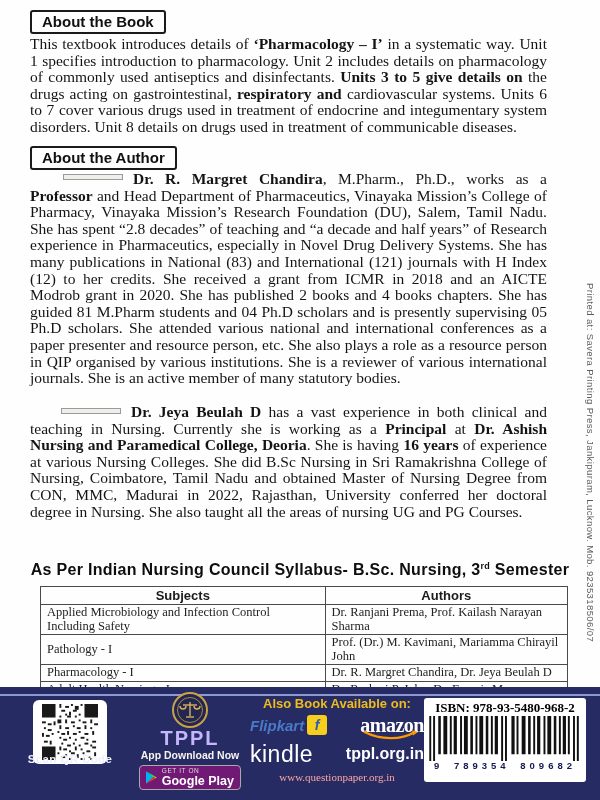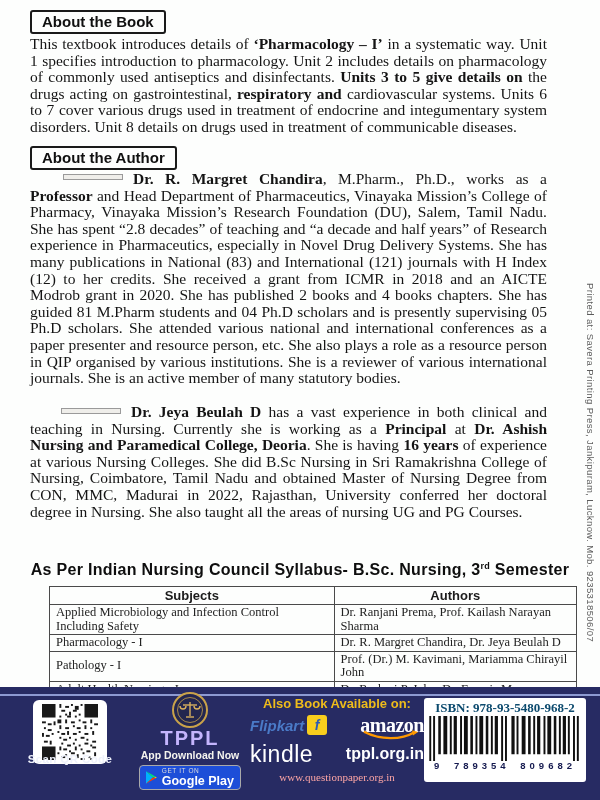--- a/index.html
+++ b/index.html
@@ -24,38 +24,38 @@
   .pic2{height:107px;background:#2aa2d3;}
   .pic2 .face{background:#8d5737;}
   .pic2 .body{background:linear-gradient(105deg,#d8641f 18%,#eec03a 42%,#d8641f 58%,#c8527a 82%);}
   .vert{position:absolute;right:4px;top:283px;writing-mode:vertical-rl;
         font-family:"Liberation Sans",sans-serif;font-size:9.5px;color:#5c5c5c;
         letter-spacing:0.4px;}
   .tbl-title{position:absolute;left:0;right:0;top:561px;text-align:center;
         font-family:"Liberation Sans",sans-serif;font-weight:bold;font-size:16px;
         letter-spacing:0.3px;color:#0e0e0e;}
   .tbl-title sup{font-size:9px;}
-  table.syllabus{position:absolute;left:49px;top:586px;width:528px;border-collapse:collapse;}
+  table.syllabus{position:absolute;left:40px;top:586px;width:528px;border-collapse:collapse;}
   table.syllabus th,table.syllabus td{border:1px solid #4a4a4a;}
   table.syllabus th{font-family:"Liberation Sans",sans-serif;font-weight:bold;
         font-size:13px;padding:1px 4px;text-align:center;color:#1b1b1b;}
   table.syllabus td{font-size:12.5px;padding:1px 6px;color:#222;line-height:13.5px;}
   .col-subj{width:54%;}
   .band{position:absolute;left:0;top:687px;width:600px;height:113px;background:#272b63;}
   .band-line{position:absolute;left:0;top:7px;width:100%;height:2px;background:#8d9ad2;}
   .qr-box{position:absolute;left:33px;top:13px;width:74px;height:64px;background:#fff;
         border-radius:6px;display:flex;align-items:center;justify-content:center;}
   .scan-label{position:absolute;left:10px;top:66px;width:120px;text-align:center;
         font-family:"Liberation Sans",sans-serif;font-weight:bold;font-size:11.5px;
         color:#eef1fb;letter-spacing:0.4px;}
   .tppl{position:absolute;left:136px;top:5px;width:108px;display:flex;
         flex-direction:column;align-items:center;font-family:"Liberation Sans",sans-serif;}
   .tppl-name{font-weight:bold;font-size:20px;letter-spacing:2px;color:#c4b5fd;line-height:20px;}
   .tppl-tag{font-weight:bold;font-size:10.5px;color:#f4f4ee;margin-top:1px;white-space:nowrap;}
-  .gplay{margin-top:4px;width:102px;height:25px;background:#1d4ed8;border:1px solid #a9a9a9;
+  .gplay{margin-top:4px;width:102px;height:25px;background:#701a75;border:1px solid #a9a9a9;
         border-radius:4px;display:flex;align-items:center;padding:0 6px;box-sizing:border-box;}
   .gplay-txt{margin-left:5px;display:flex;flex-direction:column;line-height:1;}
   .gplay-small{font-size:6.5px;color:#ddd;letter-spacing:0.6px;}
   .gplay-big{font-size:12.5px;color:#fff;font-weight:bold;margin-top:1px;white-space:nowrap;}
   .avail{position:absolute;left:250px;top:9px;width:174px;display:flex;flex-direction:column;
         align-items:center;font-family:"Liberation Sans",sans-serif;}
   .avail-head{font-weight:bold;font-size:13px;color:#eebc1b;white-space:nowrap;text-align:center;}
   .logo-row{width:100%;display:flex;align-items:center;justify-content:space-between;}
   .row1{margin-top:4px;}
   .flipkart{display:flex;align-items:center;}
@@ -67,21 +67,21 @@
         line-height:20px;font-family:Liberation Serif, serif;}
   .amazon svg{position:absolute;left:2px;bottom:-5px;}
   .row2{margin-top:8px;}
   .kindle{font-size:23px;color:#fff;letter-spacing:0.5px;line-height:22px;}
   .tpplorg{font-weight:bold;font-size:16px;color:#fff;}
   .qpurl{margin-top:6px;font-size:11px;color:#fca5a5;white-space:nowrap;font-family:Liberation Serif, serif;}
   .isbn-box{position:absolute;left:424px;top:11px;width:162px;height:84px;background:#fff;
         border-radius:3px;padding:2px 4px;box-sizing:border-box;display:flex;
         flex-direction:column;}
   .isbn-label{font-family:"Liberation Serif",serif;font-weight:bold;font-size:13px;
-        color:#0c4a6e;text-align:center;white-space:nowrap;}
+        color:#000000;text-align:center;white-space:nowrap;}
   .isbn-digits{display:flex;justify-content:space-between;padding:0 6px;
         font-family:"Liberation Sans",sans-serif;font-weight:bold;font-size:9.5px;
         color:#14194f;letter-spacing:4px;line-height:10px;}
 </style>
 </head>
 <body>
 
 <div class="page">
 
   <div class="pill" style="top:10px;">About the Book</div>
@@ -115,26 +115,26 @@
     <tbody>
         <tr>
       <th class="col-subj">Subjects</th>
       <th>Authors</th>
     </tr>
     <tr>
       <td>Applied Microbiology and Infection Control Including Safety</td>
       <td>Dr. Ranjani Prema, Prof. Kailash Narayan Sharma</td>
     </tr>
     <tr>
+      <td>Pathology - I</td>
+      <td>Prof. (Dr.) M. Kavimani, Mariamma Chirayil John</td>
+    </tr>
+    <tr>
       <td>Pharmacology - I</td>
       <td>Dr. R. Margret Chandira, Dr. Jeya Beulah D</td>
-    </tr>
-    <tr>
-      <td>Pathology - I</td>
-      <td>Prof. (Dr.) M. Kavimani, Mariamma Chirayil John</td>
     </tr>
     <tr>
       <td>Adult Health Nursing - I</td>
       <td>Dr. Rashmi P. John, Dr. Francis Moses</td>
     </tr>
   </tbody>
     </table>
 
   <div class="band">
     <div class="band-line"></div>

